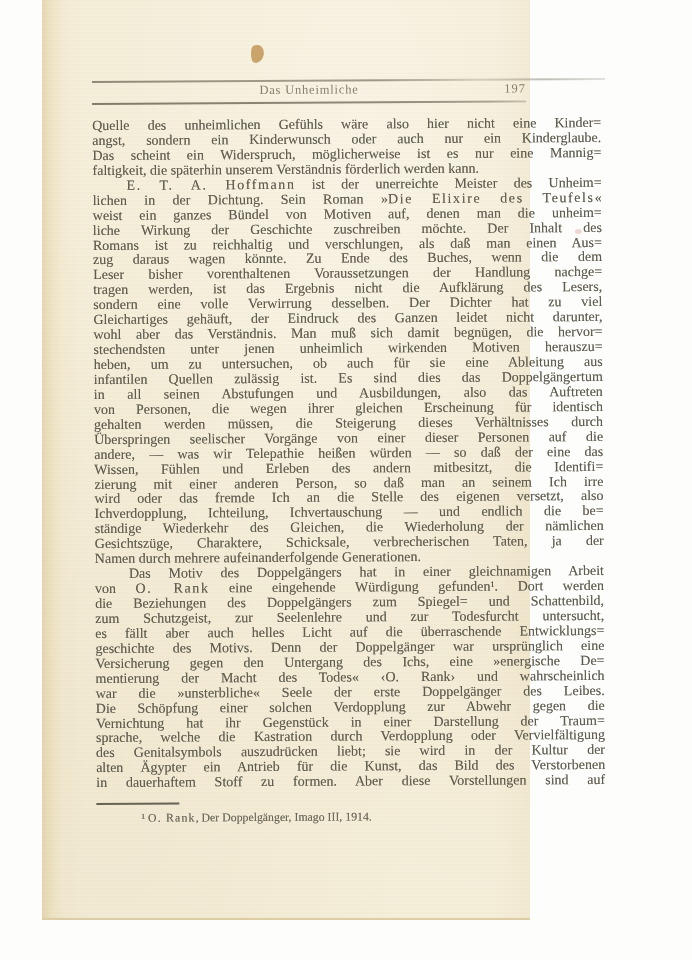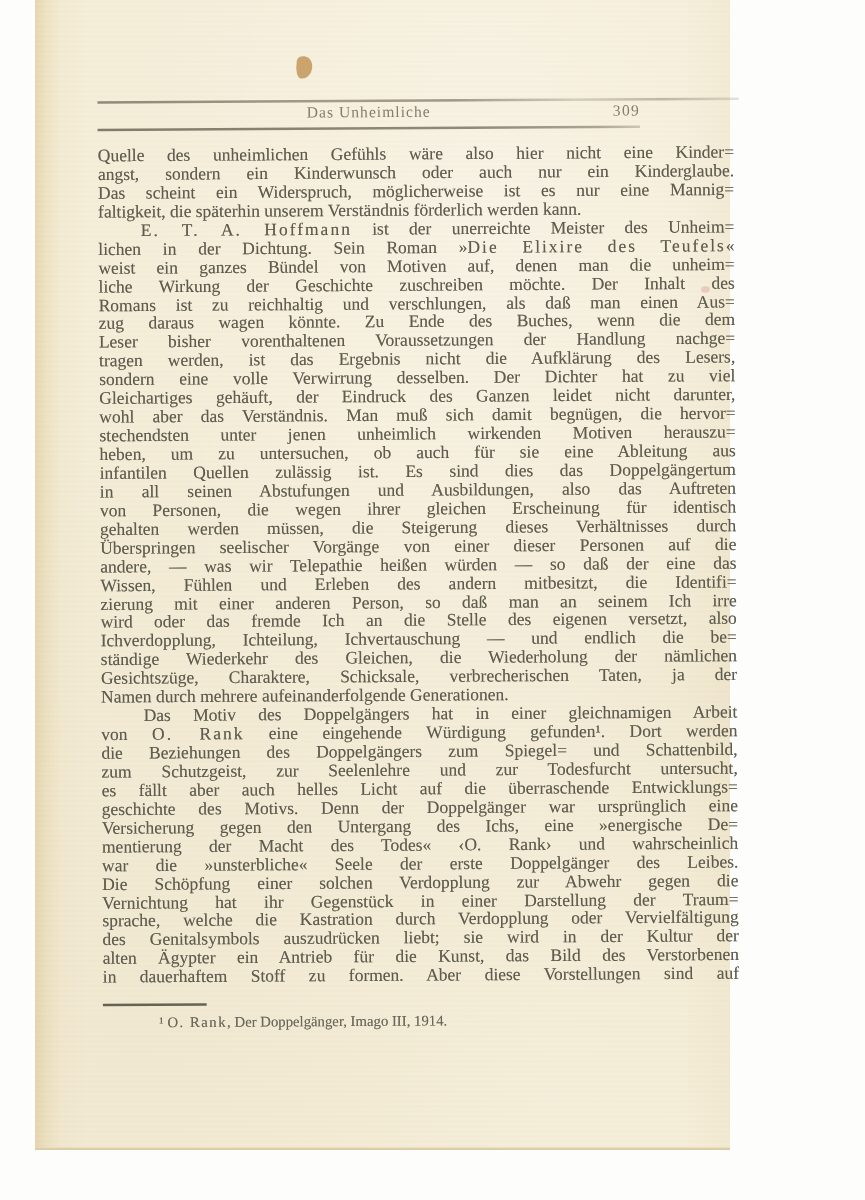--- a/index.html
+++ b/index.html
@@ -11,21 +11,21 @@
     --rule:#8c8674;
   }
   *{margin:0;padding:0;box-sizing:border-box;}
   html,body{width:692px;height:960px;overflow:hidden;}
   body{
     background:var(--scan-bg);
     font-family:"Liberation Serif","DejaVu Serif",serif;
   }
   .scan{position:relative;width:692px;height:960px;}
   .page{
-    position:absolute;left:28px;top:0;width:556px;height:920px;
+    position:absolute;left:42px;top:0;width:488px;height:920px;
     background:
       radial-gradient(ellipse at 65% 18%, rgba(255,255,255,0.30), rgba(255,255,255,0) 55%),
       radial-gradient(ellipse at 15% 85%, rgba(202,180,132,0.10), rgba(202,180,132,0) 50%),
       radial-gradient(ellipse at 95% 60%, rgba(210,190,145,0.10), rgba(210,190,145,0) 45%),
       linear-gradient(90deg,#e6d7b2 0px,#eee3c4 9px,#f3ebd3 20px,var(--paper) 42px,var(--paper) 93%,#f2e9d1 100%);
     border-bottom:2px solid #ddcda7;
   }
   .page::before{
     content:'';position:absolute;inset:0;pointer-events:none;
     background:repeating-linear-gradient(0deg, rgba(170,150,110,0.025) 0 2px, rgba(255,255,255,0.02) 2px 4px);
@@ -96,21 +96,21 @@
 <div class="scan">
   <div class="page">
     <div class="tilt">
 
       <div class="stain"></div>
       <div class="speck"></div>
 
       <div class="rule-top"></div>
       <div class="header-row">
         <span class="header-title">Das Unheimliche</span>
-        <span class="header-pagenum">309</span>
+        <span class="header-pagenum">197</span>
       </div>
       <div class="rule-bottom"></div>
 
       <div class="body-text">
           <div class="paragraph">
             <div class="line"><span>Quelle des unheimlichen Gefühls wäre also hier nicht eine Kinder=</span></div>
             <div class="line"><span>angst, sondern ein Kinderwunsch oder auch nur ein Kinderglaube.</span></div>
             <div class="line"><span>Das scheint ein Widerspruch, möglicherweise ist es nur eine Mannig=</span></div>
             <div class="line no-justify"><span>faltigkeit, die späterhin unserem Verständnis förderlich werden kann.</span></div>
           </div>

